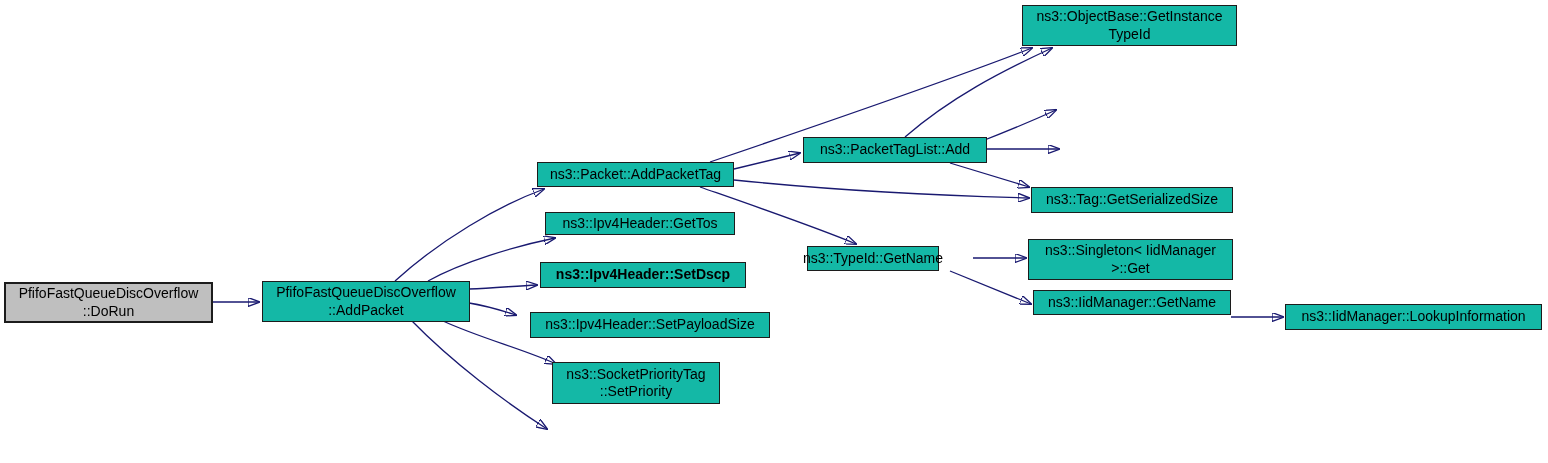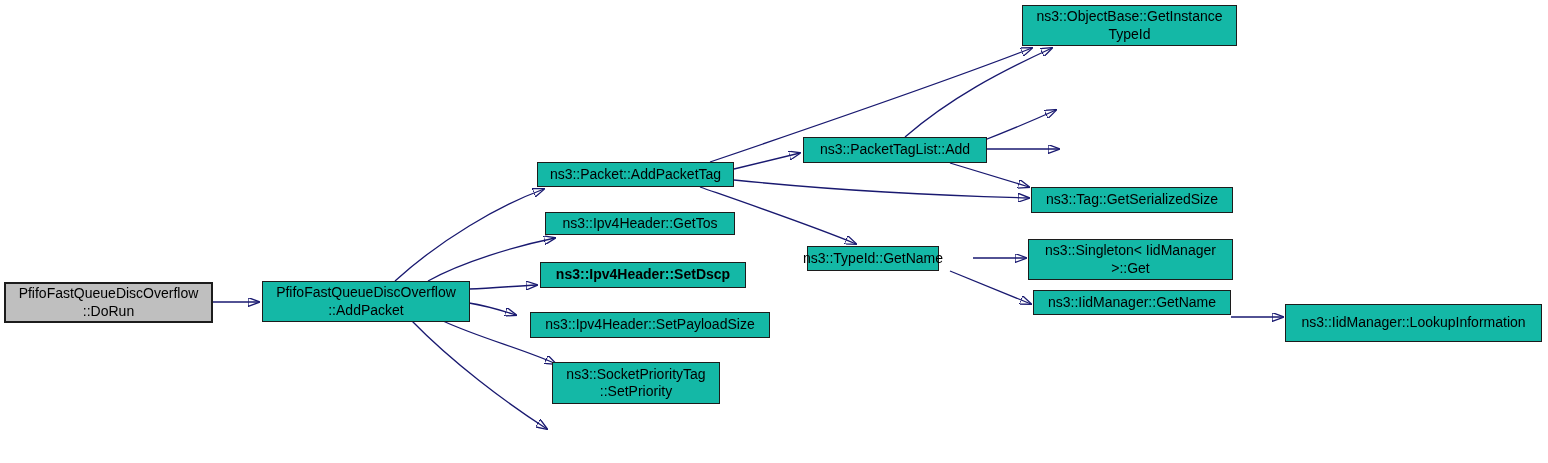--- a/index.html
+++ b/index.html
@@ -111,15 +111,15 @@
 
   <div class="node" style="left:1031px; top:187px; width:202px; height:26px;">ns3::Tag::GetSerializedSize</div>
 
   <div class="node" style="left:807px; top:246px; width:132px; height:25px;">ns3::TypeId::GetName</div>
 
   <div class="node" style="left:1028px; top:239px; width:205px; height:41px;">ns3::Singleton&lt; IidManager
 &gt;::Get</div>
 
   <div class="node" style="left:1033px; top:290px; width:198px; height:25px;">ns3::IidManager::GetName</div>
 
-  <div class="node" style="left:1285px; top:304px; width:257px; height:38px;">ns3::IidManager::LookupInformation</div>
+  <div class="node" style="left:1285px; top:304px; width:257px; height:26px;">ns3::IidManager::LookupInformation</div>
 
 </div>
 
 </body></html>

